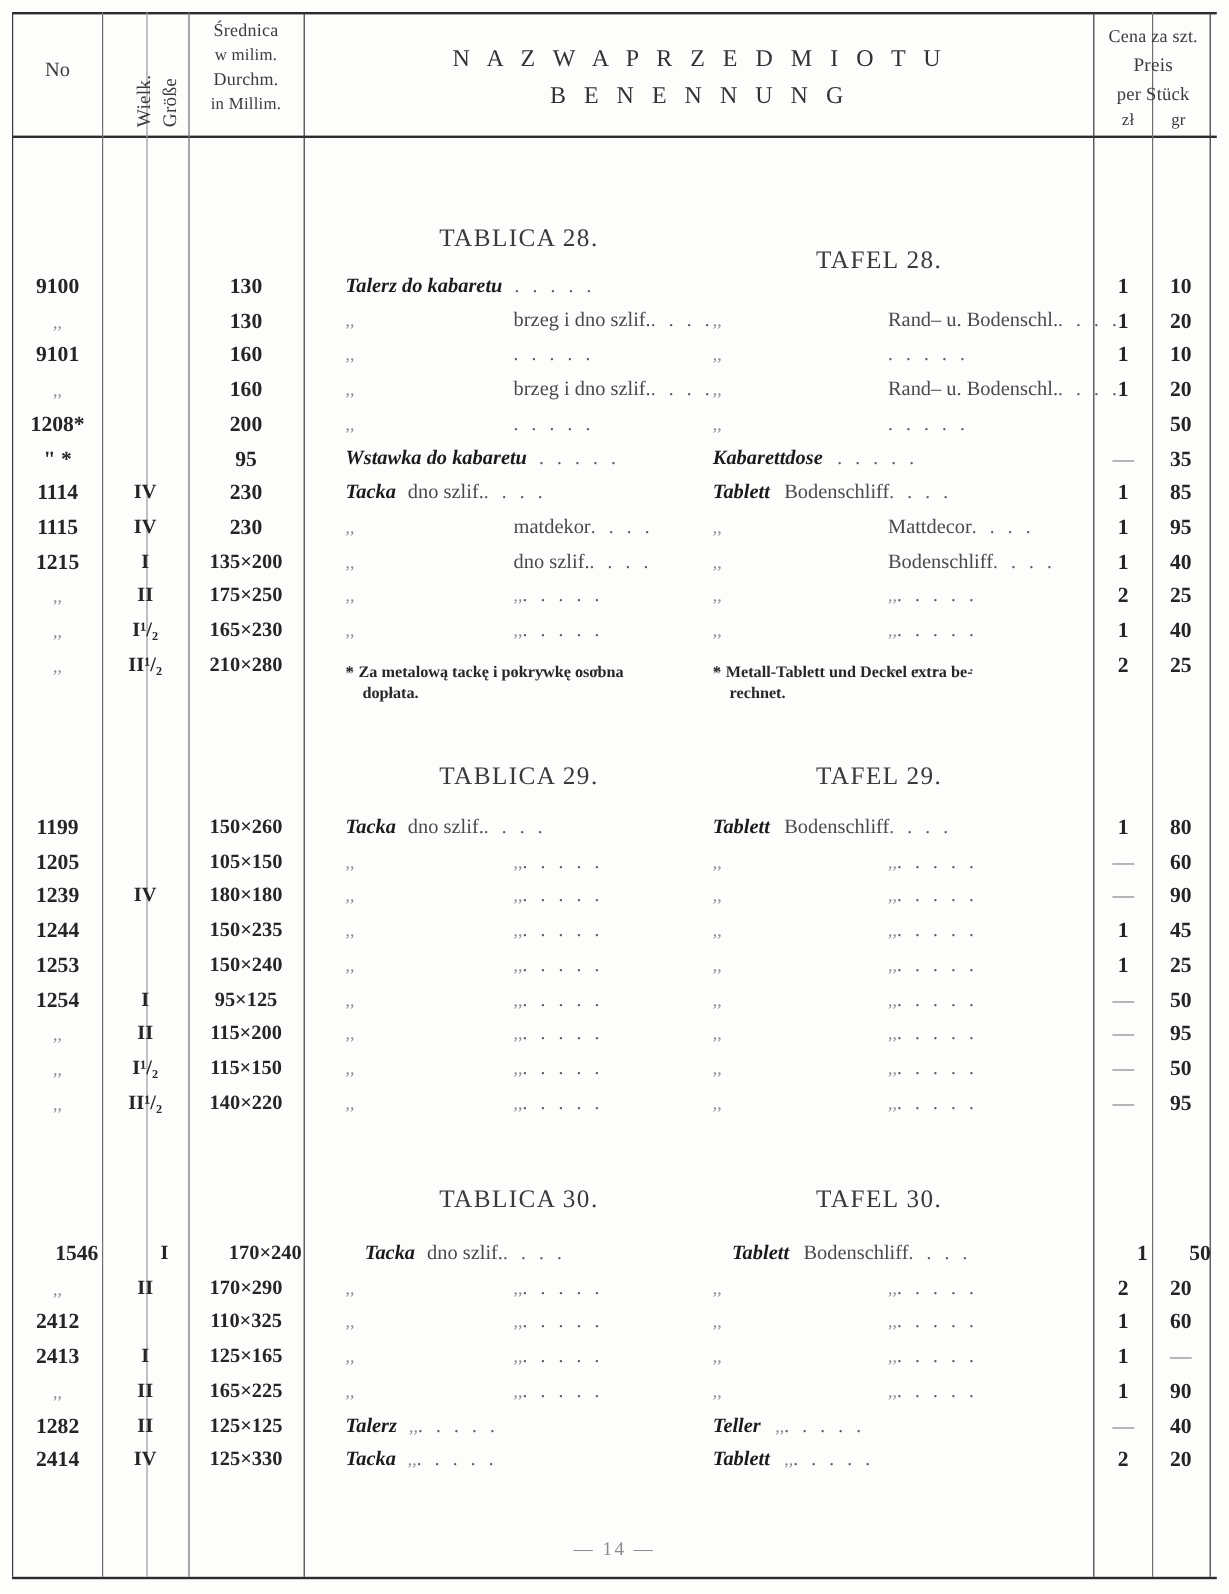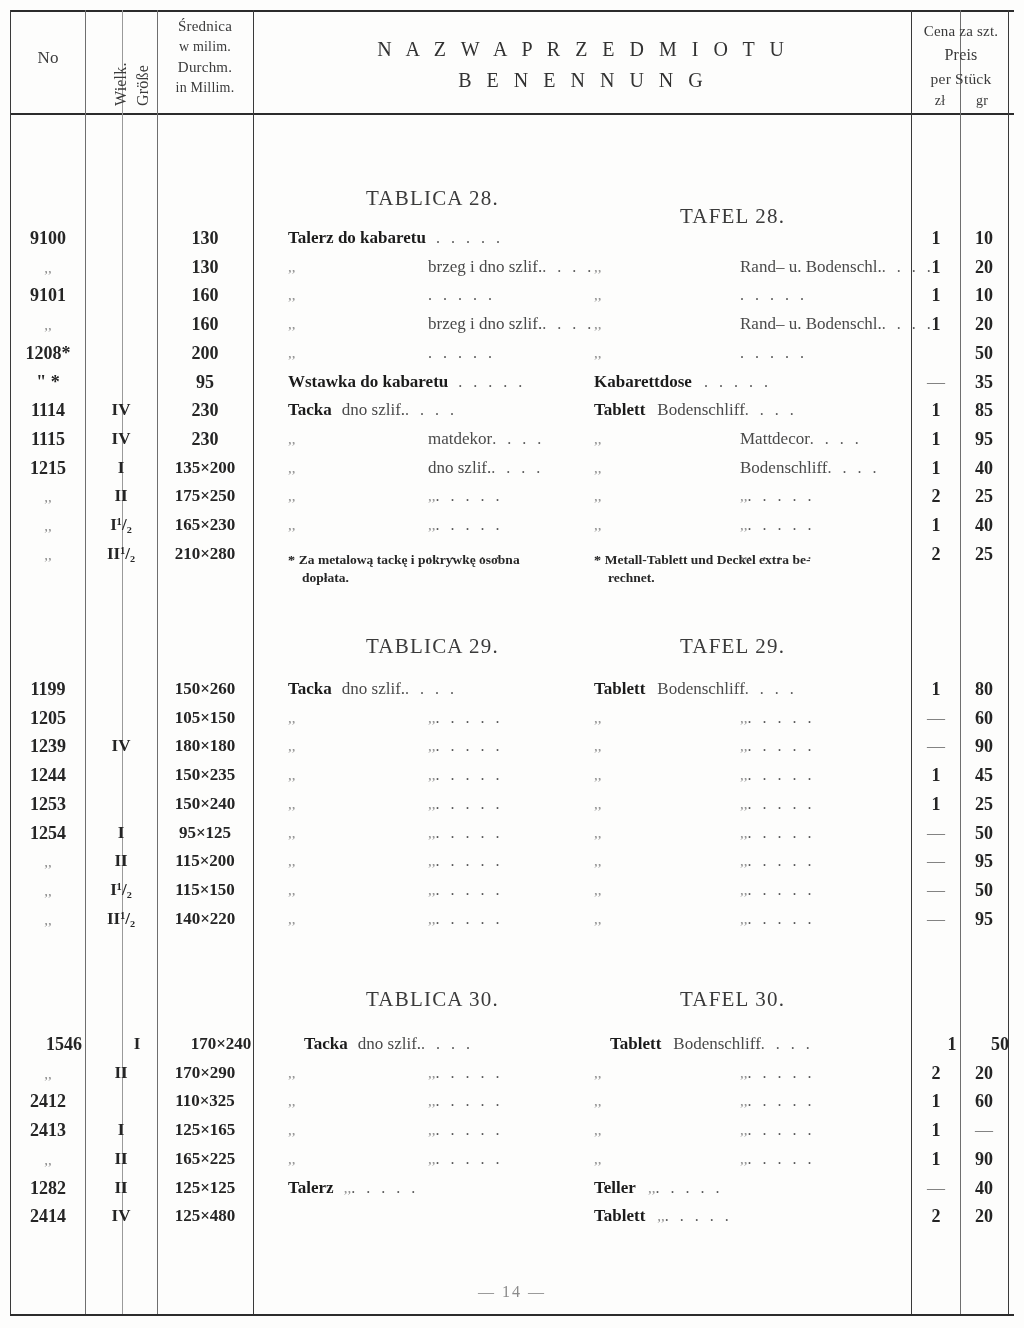--- a/index.html
+++ b/index.html
@@ -127,21 +127,21 @@
   .c-desc-de {
     position: absolute;
     left: 594px; width: 310px;
     font-size: 17px;
     color: #2a2a2a;
     white-space: nowrap;
   }
   .nm { font-weight: 700; color: #1b1b1b; display: inline-block; }
   .nm.pl { width: 86px; }
   .nm.de { width: 86px; }
-  .nm.wide { width: auto; }
+  .nm.wide { width: auto; font-style: italic; }
   .sub {
     color: #4a4a4a;
     display: inline-block;
   }
   .dots {
     color: #5a5a5a;
     letter-spacing: 7px;
     font-size: 16px;
   }
   .dots.sparse { letter-spacing: 11px; }
@@ -474,21 +474,22 @@
         <div class="c-size">II</div>
         <div class="c-dim wide">125×125</div>
         <div class="c-desc-pl"><span class="nm pl wide">Talerz</span><span class="sub" style="margin-left:10px"><span class="ditto">,,</span></span><span class="dots sparse">.....</span></div>
         <div class="c-desc-de"><span class="nm de wide">Teller</span><span class="sub" style="margin-left:12px"><span class="ditto">,,</span></span><span class="dots sparse">.....</span></div>
         <div class="c-zl"><span class="dash">—</span></div>
         <div class="c-gr">40</div>
       </div>
       <div class="row" style="top: 1206.2px;">
         <div class="c-no">2414</div>
         <div class="c-size">IV</div>
-        <div class="c-dim wide">125×480</div>
+        <div class="c-dim wide">125×330</div>
+        <div class="c-desc-pl"><span class="nm pl wide">Tacka</span><span class="sub" style="margin-left:10px"><span class="ditto">,,</span></span><span class="dots sparse">.....</span></div>
         <div class="c-desc-de"><span class="nm de wide">Tablett</span><span class="sub" style="margin-left:12px"><span class="ditto">,,</span></span><span class="dots sparse">.....</span></div>
         <div class="c-zl">2</div>
         <div class="c-gr">20</div>
       </div>
     </div>
 
   <div class="pageno">— 14 —</div>
 </div>
 
 </body></html>

